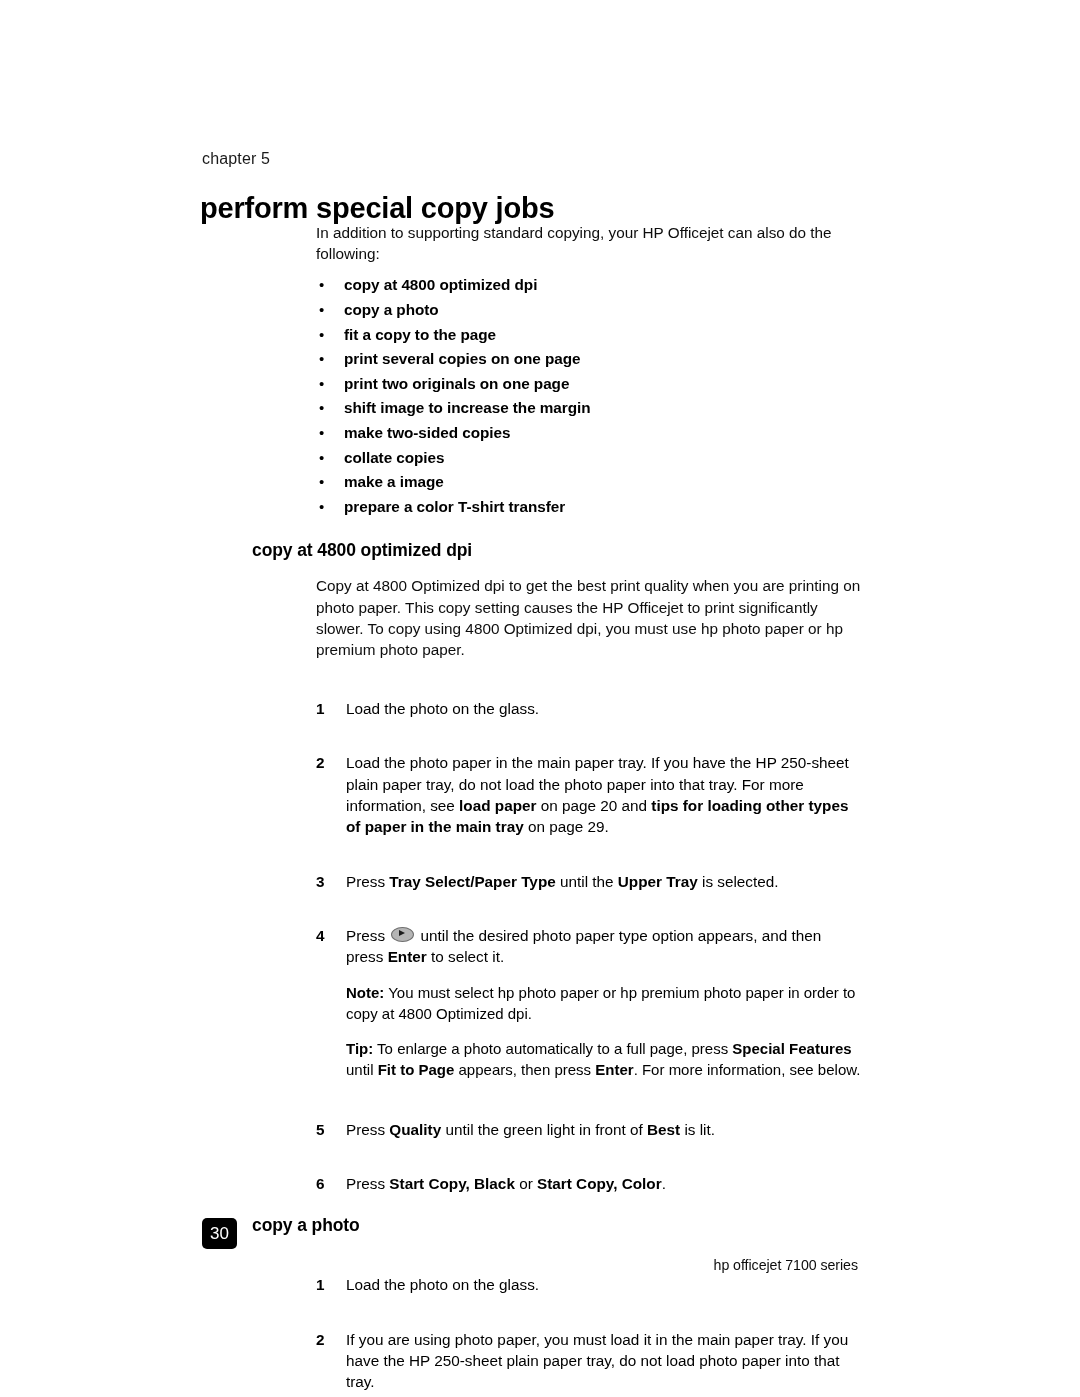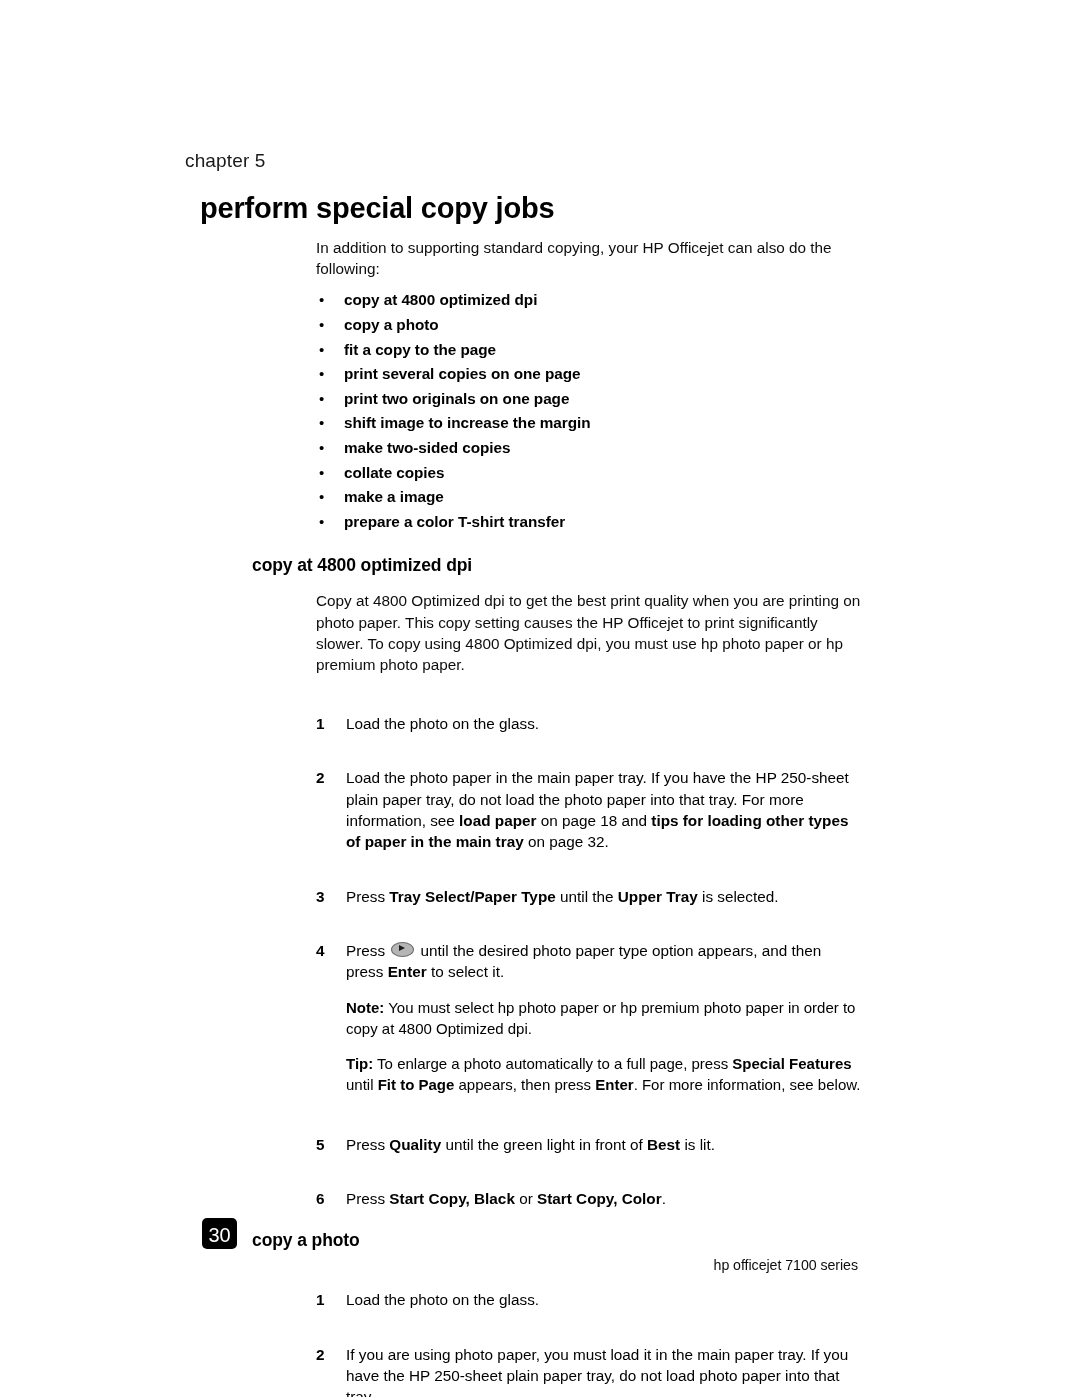--- a/index.html
+++ b/index.html
@@ -19,23 +19,23 @@
   .page {
     position: absolute;
     left: 0; top: 0;
     width: 1080px;
     height: 1397px;
   }
 
   
   .chapter-label {
     position: absolute;
-    left: 185px;
+    left: 202px;
     top: 150px;
-    font-size: 19px;
+    font-size: 16px;
     letter-spacing: 0.15px;
     color: #1a1a1a;
   }
 
   
   .chapter-title {
     position: absolute;
     left: 200px;
     top: 182px;
     font-size: 29px;
@@ -61,21 +61,21 @@
     color: #0d0d0d;
   }
 
   
   .body-col {
     margin-left: 316px;
     width: 545px;
   }
 
   .intro {
-    margin-top: 15px;
+    margin-top: 0px;
   }
 
   
   .bullet-list {
     margin: 9px 0 0 0;
     padding: 0;
     list-style: none;
   }
   .bullet-row {
     position: relative;
@@ -186,21 +186,21 @@
     height: 31px;
     background: #000000;
     border-radius: 5px;
   }
   .page-num-box span {
     position: absolute;
     left: 0; right: 0;
     top: 6px;
     text-align: center;
     color: #ffffff;
-    font-size: 20px;
+    font-size: 17px;
   }
   .footer-right {
     position: absolute;
     right: 222px;
     top: 1225px;
     font-size: 14.2px;
     color: #0d0d0d;
     letter-spacing: -0.05px;
     margin-top: 32px;
   }
@@ -279,21 +279,21 @@
 
       <div class="step">
         <span class="num">1</span>
         <span class="stext">Load the photo on the glass.</span>
       </div>
 
       <div class="spacer-sm"></div>
 
       <div class="step">
         <span class="num">2</span>
-        <span class="stext"><span>Load the photo paper in the main paper tray. If you have the HP 250-sheet plain paper tray, do not load the photo paper into that tray. For more information, see </span><b>load paper</b><span> on page 18 and </span><b>tips for loading other types of paper in the main tray</b><span> on page 32.</span></span>
+        <span class="stext"><span>Load the photo paper in the main paper tray. If you have the HP 250-sheet plain paper tray, do not load the photo paper into that tray. For more information, see </span><b>load paper</b><span> on page 20 and </span><b>tips for loading other types of paper in the main tray</b><span> on page 29.</span></span>
       </div>
 
       <div class="spacer-sm"></div>
 
       <div class="step">
         <span class="num">3</span>
         <span class="stext"><span>Press </span><b>Tray Select/Paper Type</b><span> until the </span><b>Upper Tray</b><span> is selected.</span></span>
       </div>
 
       <div class="spacer-sm"></div>

